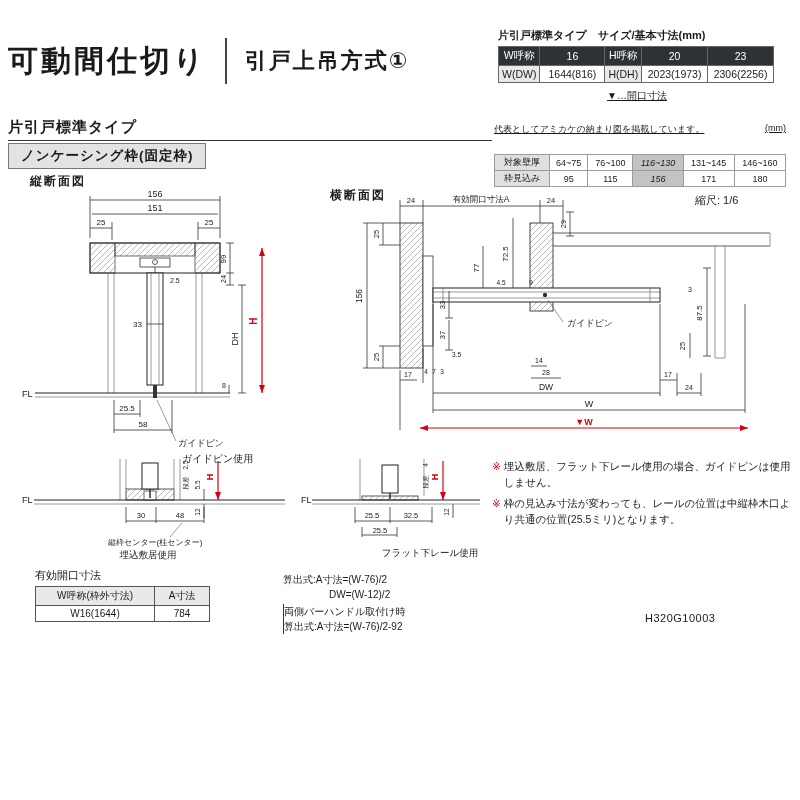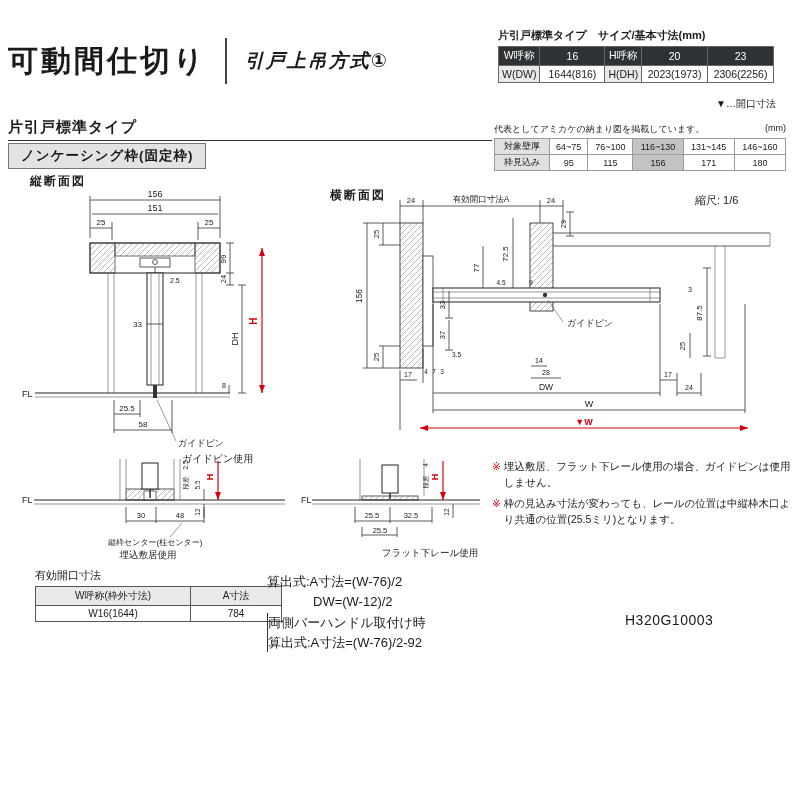--- a/index.html
+++ b/index.html
@@ -3,59 +3,59 @@
 <meta charset="utf-8">
 <style>
   html,body{margin:0;padding:0;background:#fff;}
   #page{position:relative;width:800px;height:800px;background:#fff;overflow:hidden;
         font-family:"Liberation Sans","DejaVu Sans",sans-serif;color:#1a1a1a;}
   .abs{position:absolute;}
   
   .titlebar{left:8px;top:38px;display:flex;align-items:center;gap:18px;}
   .titlebar h1{margin:0;font-size:30px;font-weight:700;letter-spacing:3px;}
   .tdiv{width:2px;height:46px;background:#444;}
-  .subtitle{font-size:19px;font-weight:700;letter-spacing:2px;font-style:italic;}
+  .subtitle{font-size:22px;font-weight:700;letter-spacing:2px;}
   
   .size-block{left:498px;top:28px;width:278px;}
   .size-caption{font-size:11px;font-weight:700;margin-bottom:3px;}
   table{border-collapse:collapse;}
   .size-table{width:276px;font-size:10.5px;text-align:center;}
   .size-table td{border:1px solid #666;padding:2px 3px;}
   .size-table .dk{background:#2e3235;color:#fff;}
   .size-table .lb{background:#e9e9e9;}
-  .open-note{text-align:right;font-size:10px;margin-top:14px;}
+  .open-note{text-align:center;font-size:10px;margin-top:6px;text-decoration:underline;}
   
   .sec-type{left:8px;top:118px;font-size:15px;font-weight:700;width:484px;
             border-bottom:1px solid #333;padding-bottom:3px;letter-spacing:1px;}
   .sec-frame{left:8px;top:143px;font-size:13.5px;font-weight:700;background:#e3e3e3;
              border:1px solid #777;padding:3px 12px;letter-spacing:1px;}
   
   .wall-block{left:494px;top:123px;width:292px;}
-  .wall-cap{display:flex;justify-content:space-between;font-size:9px;margin-bottom:2px;}
+  .wall-cap{display:flex;justify-content:space-between;font-size:9px;margin-bottom:18px;text-decoration:underline;}
   .wall-table{width:292px;font-size:9px;text-align:center;}
   .wall-table td{border:1px solid #9a9a9a;padding:1px 2px;}
   .wall-table .lab{background:#e0e0e0;}
-  .wall-table .hl{background:#c3c3c3;}
+  .wall-table .hl{background:#c3c3c3;font-style:italic;}
   .scale{left:695px;top:170px;font-size:11px;margin-top:23px;}
   .dtitle{font-size:12px;font-weight:600;letter-spacing:2px;}
   
   .notes{left:492px;top:458px;width:300px;font-size:10.5px;line-height:1.55;}
   .note{display:flex;margin-bottom:4px;}
   .note .mark{color:#d7000f;margin-right:3px;flex:none;}
   
   .opent-block{left:35px;top:568px;}
   .opent-title{font-size:11px;margin-bottom:3px;}
   .open-table{font-size:10px;text-align:center;}
-  .open-table td{border:1px solid #555;padding:2px 23px;}
+  .open-table td{border:1px solid #555;padding:2px 5px;}
   .open-table .hd{background:#e9e9e9;}
   
-  .formulas{left:267px;top:572px;font-size:13px;line-height:1.5;}
+  .formulas{left:283px;top:572px;font-size:10px;line-height:1.5;}
   .formulas .ind{margin-left:46px;}
   .formulas .bracket{border-left:1.5px solid #333;padding-left:0;margin-top:2px;}
-  .doccode{left:625px;top:612px;font-size:14px;letter-spacing:0.5px;}
+  .doccode{left:645px;top:612px;font-size:11px;letter-spacing:0.5px;}
   
   svg text{font-family:"Liberation Sans","DejaVu Sans",sans-serif;fill:#1a1a1a;}
   .t65{font-size:6.5px}.t7{font-size:7px}.t75{font-size:7.5px}.t8{font-size:8px}
   .t85{font-size:8.5px}.t9{font-size:9px}.t95{font-size:9.5px}.t10{font-size:10px}
   .dim{stroke:#333;stroke-width:0.8;fill:none;}
   .thin{stroke:#555;stroke-width:0.6;fill:none;}
   .thick{stroke:#222;stroke-width:1.2;fill:none;}
   .red{stroke:#d7000f;stroke-width:1.2;fill:none;}
   .redt{fill:#d7000f;font-weight:bold;}
 </style>

